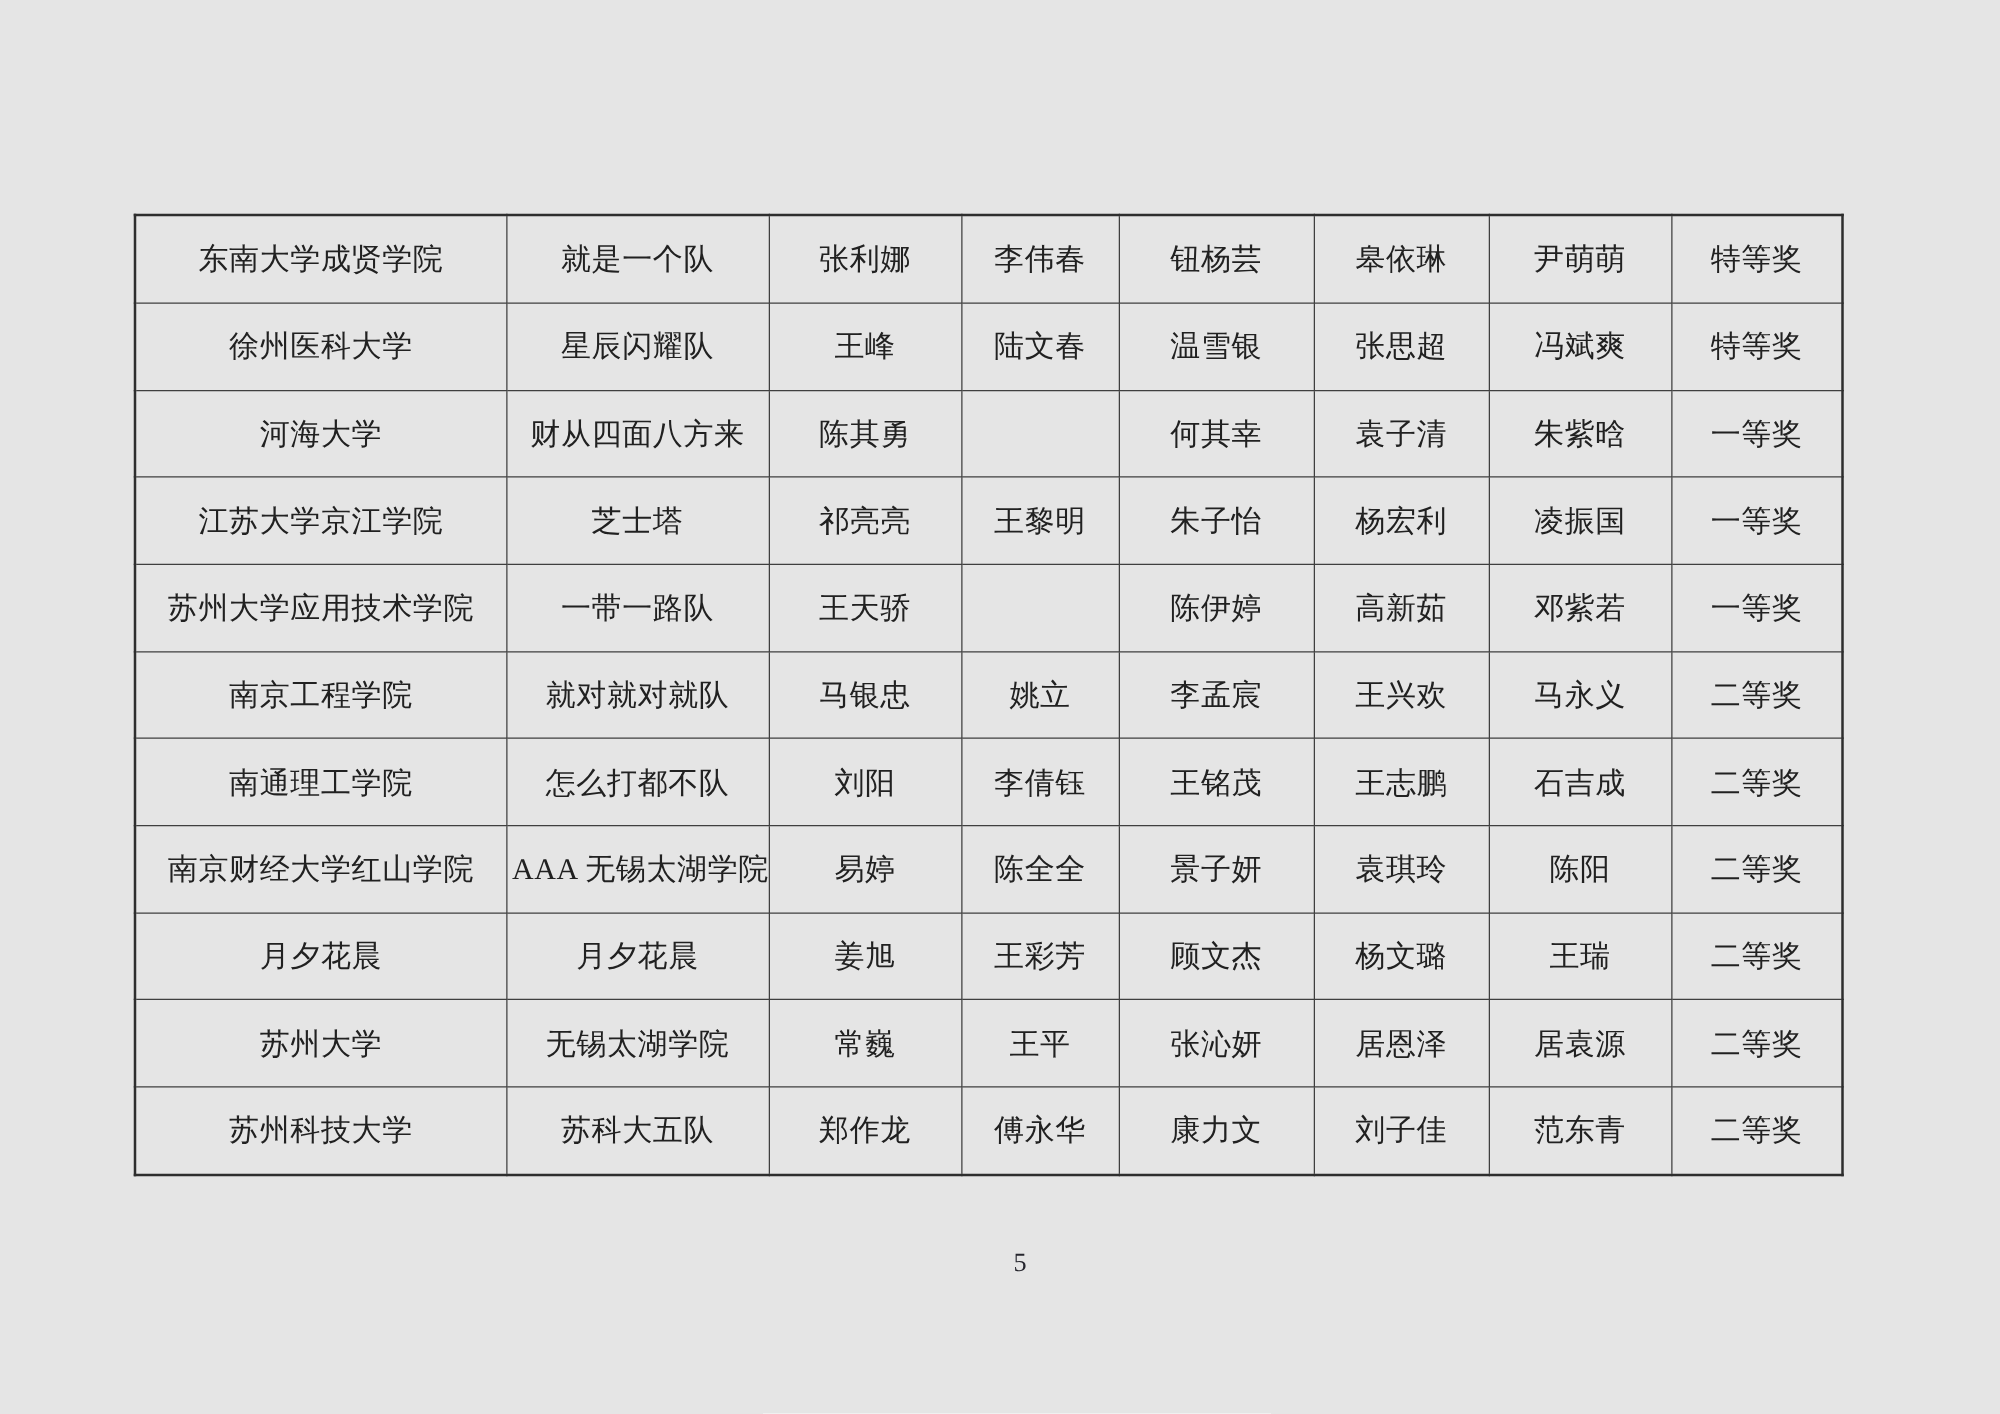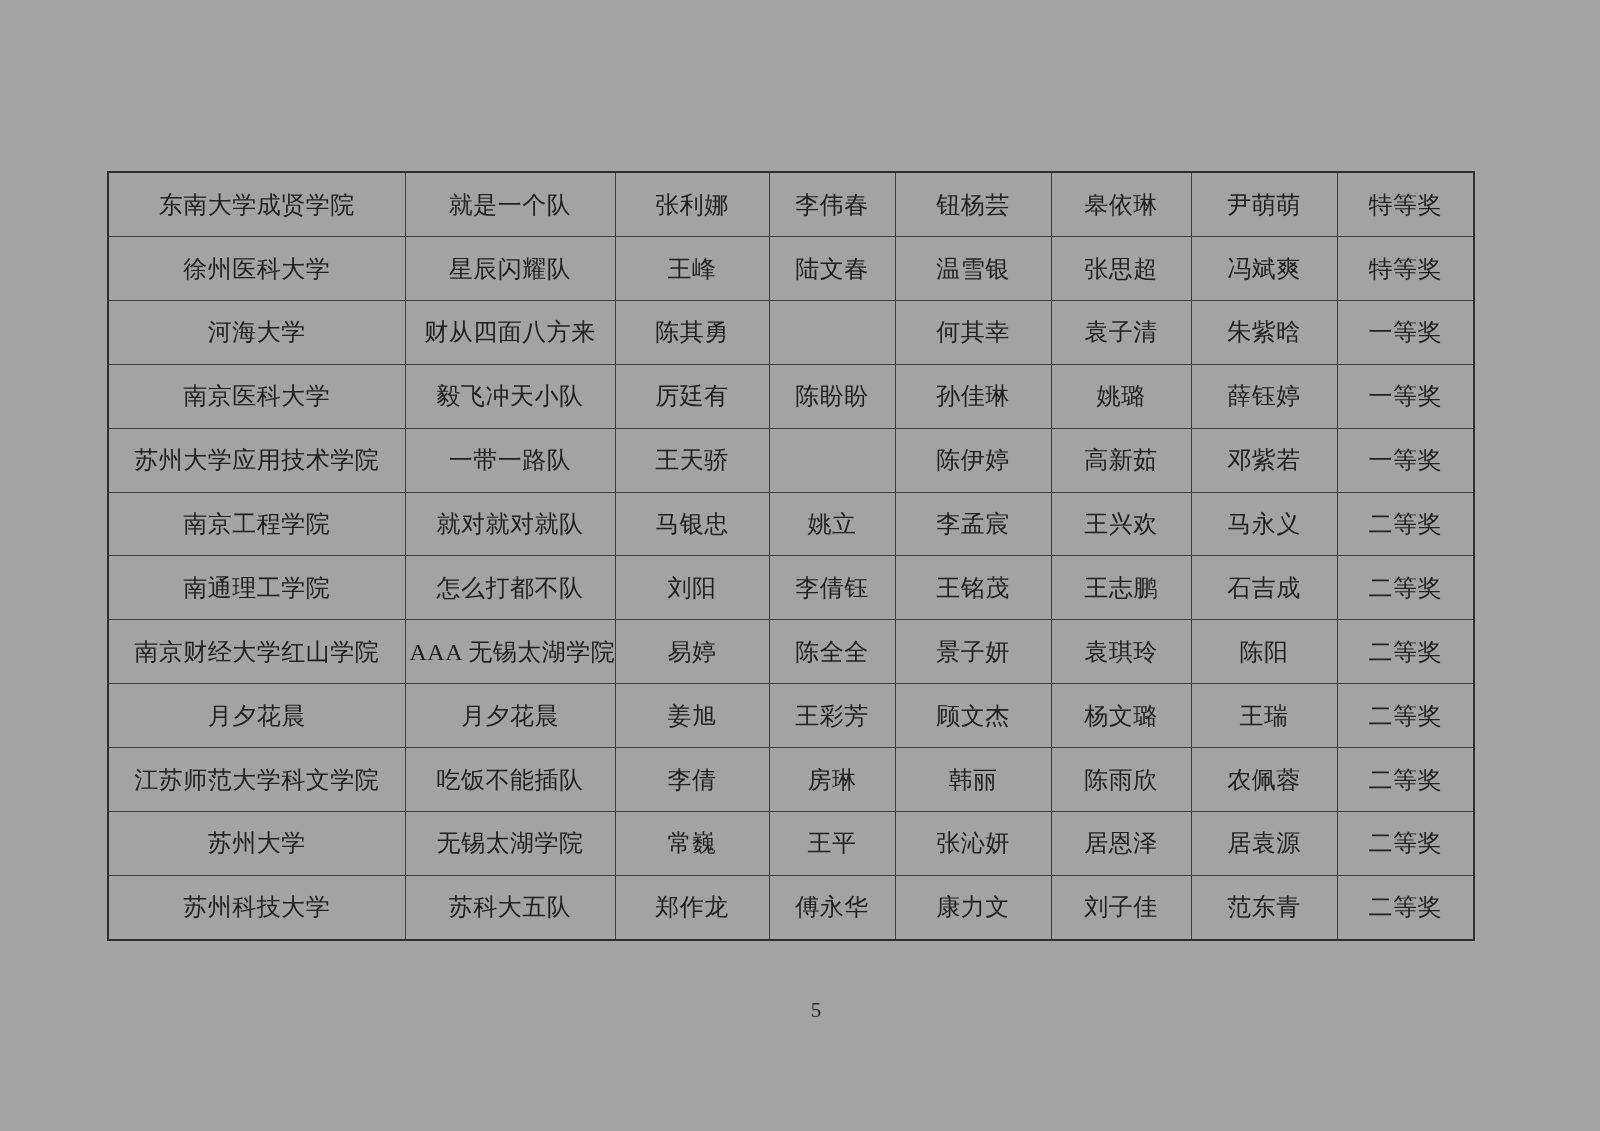--- a/index.html
+++ b/index.html
@@ -4,21 +4,21 @@
 <style>
   html, body {
     margin: 0;
     padding: 0;
     background: #ffffff;
   }
   .page {
     position: relative;
     width: 1600px;
     height: 1131px;
-    background: #a3a3a3;
+    background: #e5e5e5;
     font-family: "Liberation Serif", "DejaVu Serif", serif;
     color: #212121;
     overflow: hidden;
   }
   table.awards {
     position: absolute;
     left: 107px;
     top: 171px;
     width: 1366px;
     height: 770px;
@@ -89,27 +89,27 @@
           <td>河海大学</td>
           <td>财从四面八方来</td>
           <td>陈其勇</td>
           <td></td>
           <td>何其幸</td>
           <td>袁子清</td>
           <td>朱紫晗</td>
           <td>一等奖</td>
         </tr>
         <tr>
-          <td>南京医科大学</td>
-          <td>毅飞冲天小队</td>
-          <td>厉廷有</td>
-          <td>陈盼盼</td>
-          <td>孙佳琳</td>
-          <td>姚璐</td>
-          <td>薛钰婷</td>
+          <td>江苏大学京江学院</td>
+          <td>芝士塔</td>
+          <td>祁亮亮</td>
+          <td>王黎明</td>
+          <td>朱子怡</td>
+          <td>杨宏利</td>
+          <td>凌振国</td>
           <td>一等奖</td>
         </tr>
         <tr>
           <td>苏州大学应用技术学院</td>
           <td>一带一路队</td>
           <td>王天骄</td>
           <td></td>
           <td>陈伊婷</td>
           <td>高新茹</td>
           <td>邓紫若</td>
@@ -149,30 +149,20 @@
           <td>月夕花晨</td>
           <td>月夕花晨</td>
           <td>姜旭</td>
           <td>王彩芳</td>
           <td>顾文杰</td>
           <td>杨文璐</td>
           <td>王瑞</td>
           <td>二等奖</td>
         </tr>
         <tr>
-          <td>江苏师范大学科文学院</td>
-          <td>吃饭不能插队</td>
-          <td>李倩</td>
-          <td>房琳</td>
-          <td>韩丽</td>
-          <td>陈雨欣</td>
-          <td>农佩蓉</td>
-          <td>二等奖</td>
-        </tr>
-        <tr>
           <td>苏州大学</td>
           <td>无锡太湖学院</td>
           <td>常巍</td>
           <td>王平</td>
           <td>张沁妍</td>
           <td>居恩泽</td>
           <td>居袁源</td>
           <td>二等奖</td>
         </tr>
         <tr>

